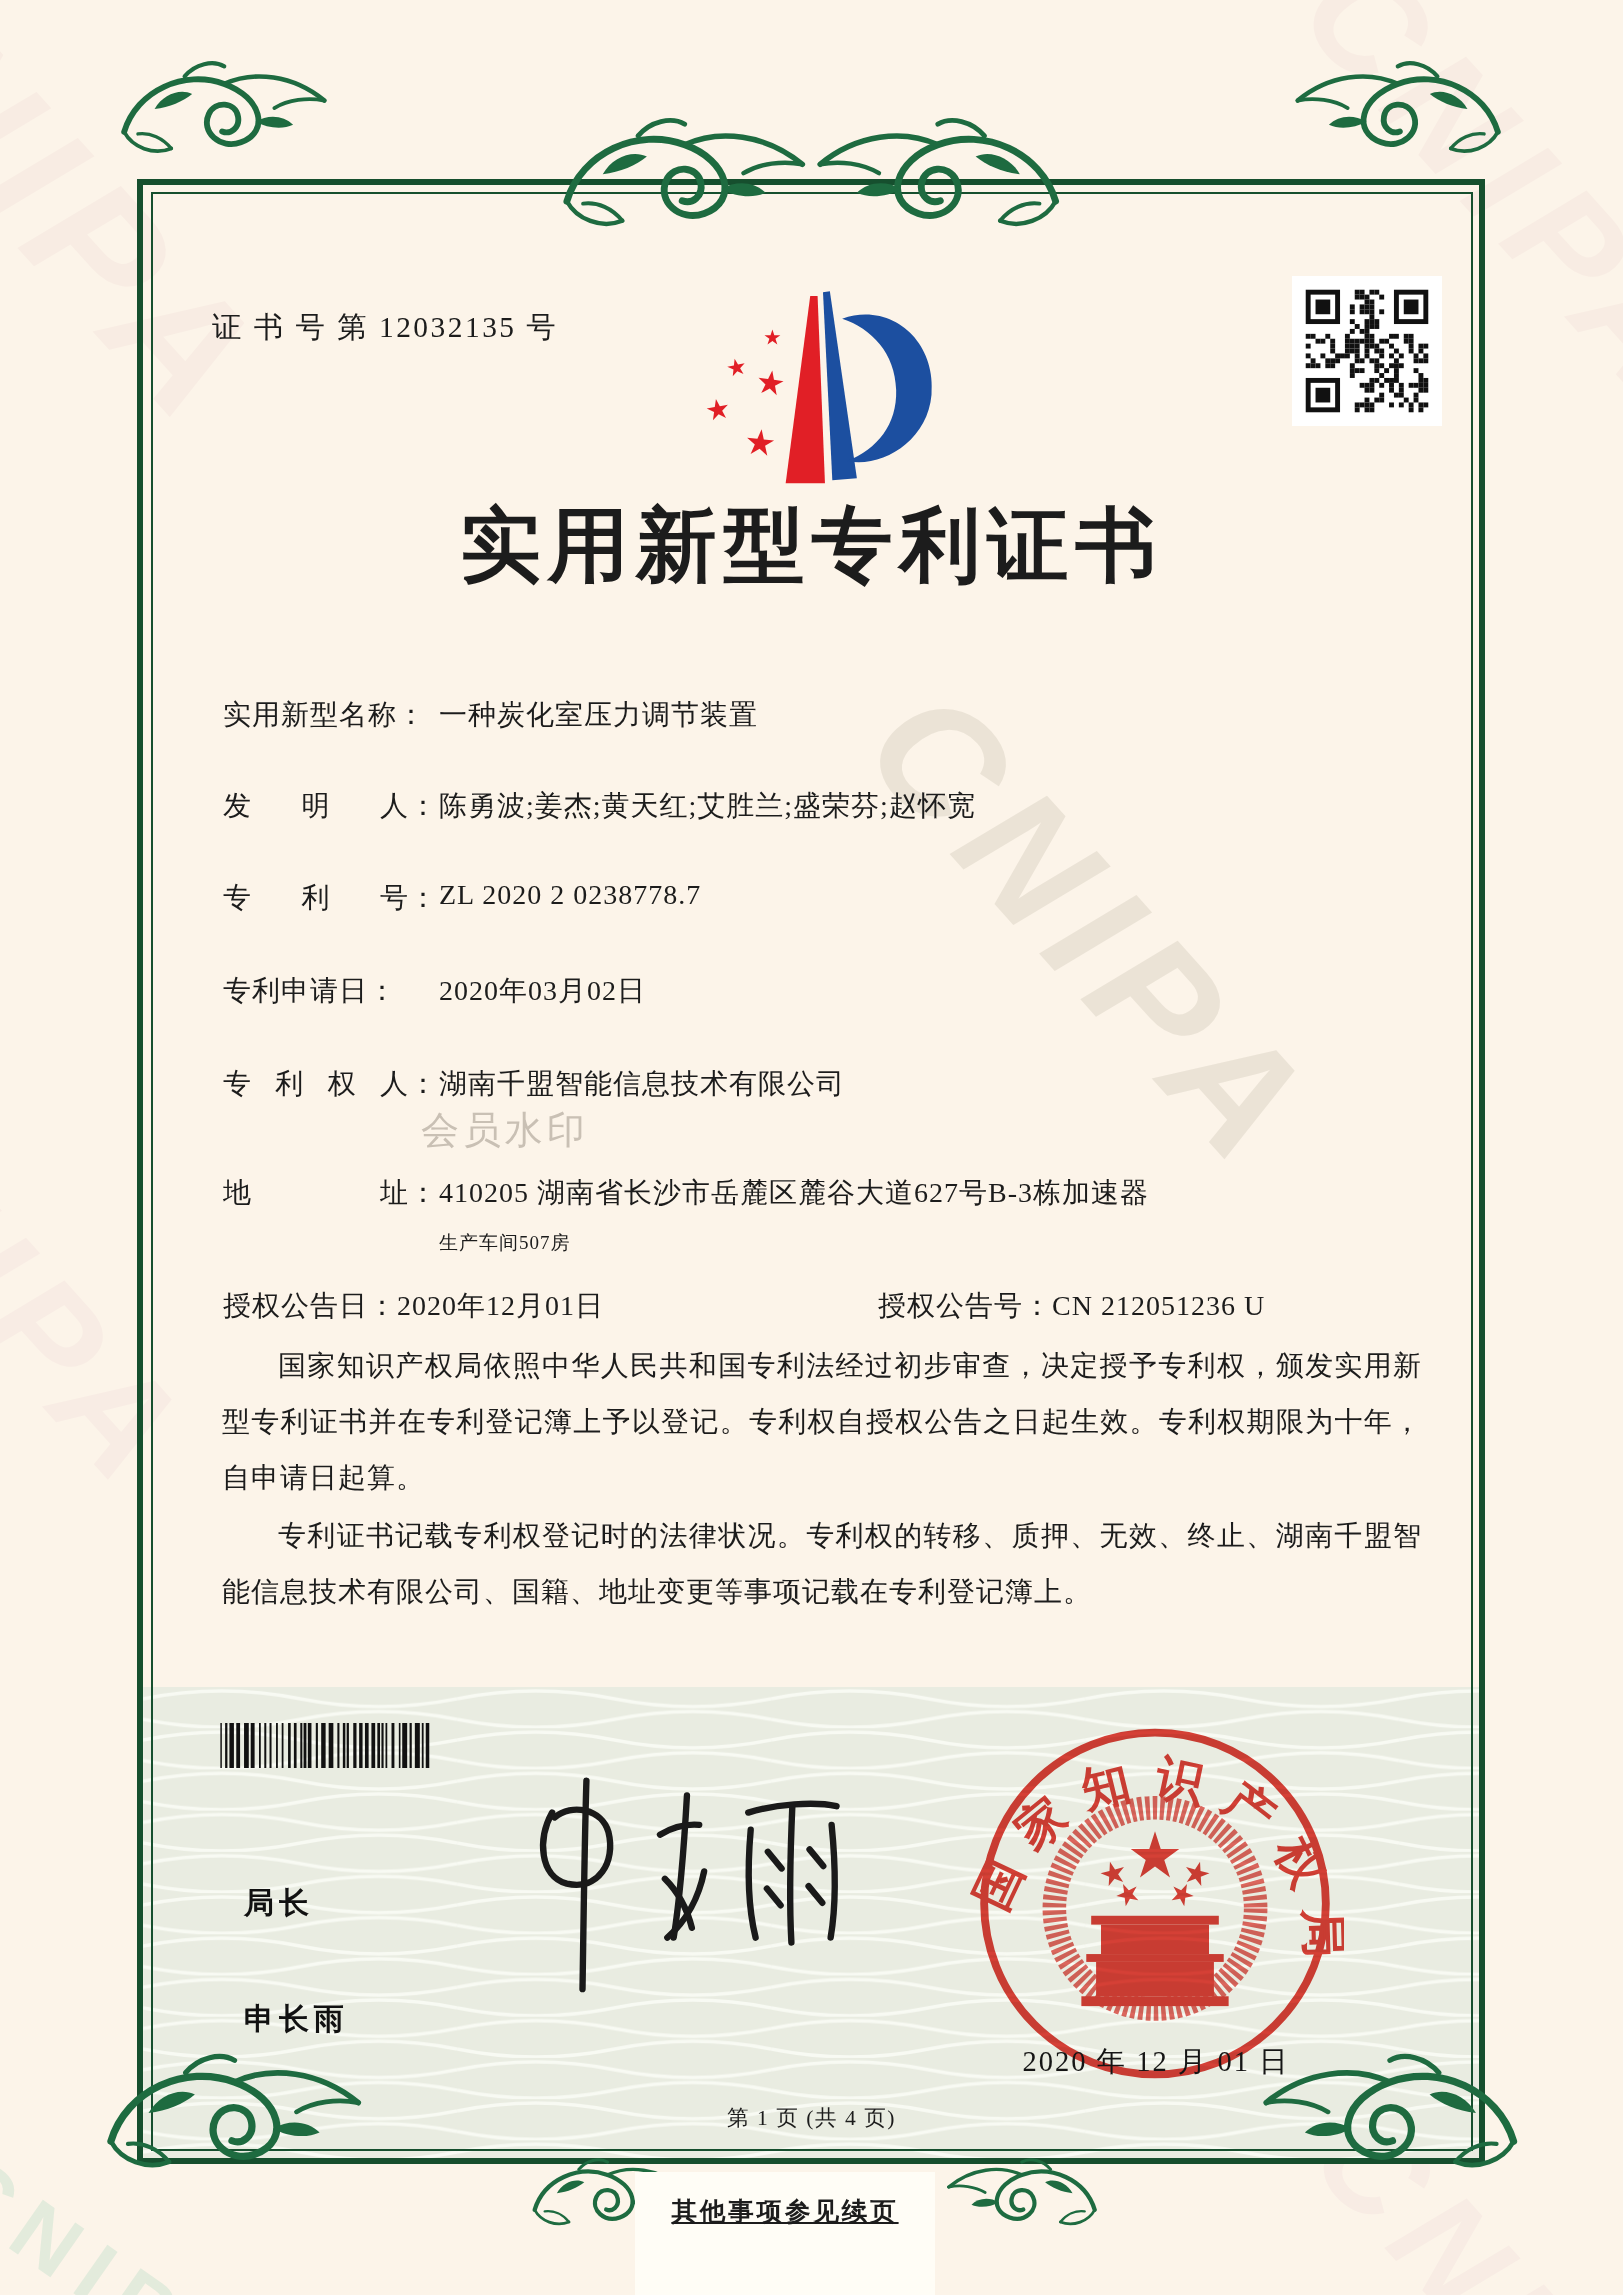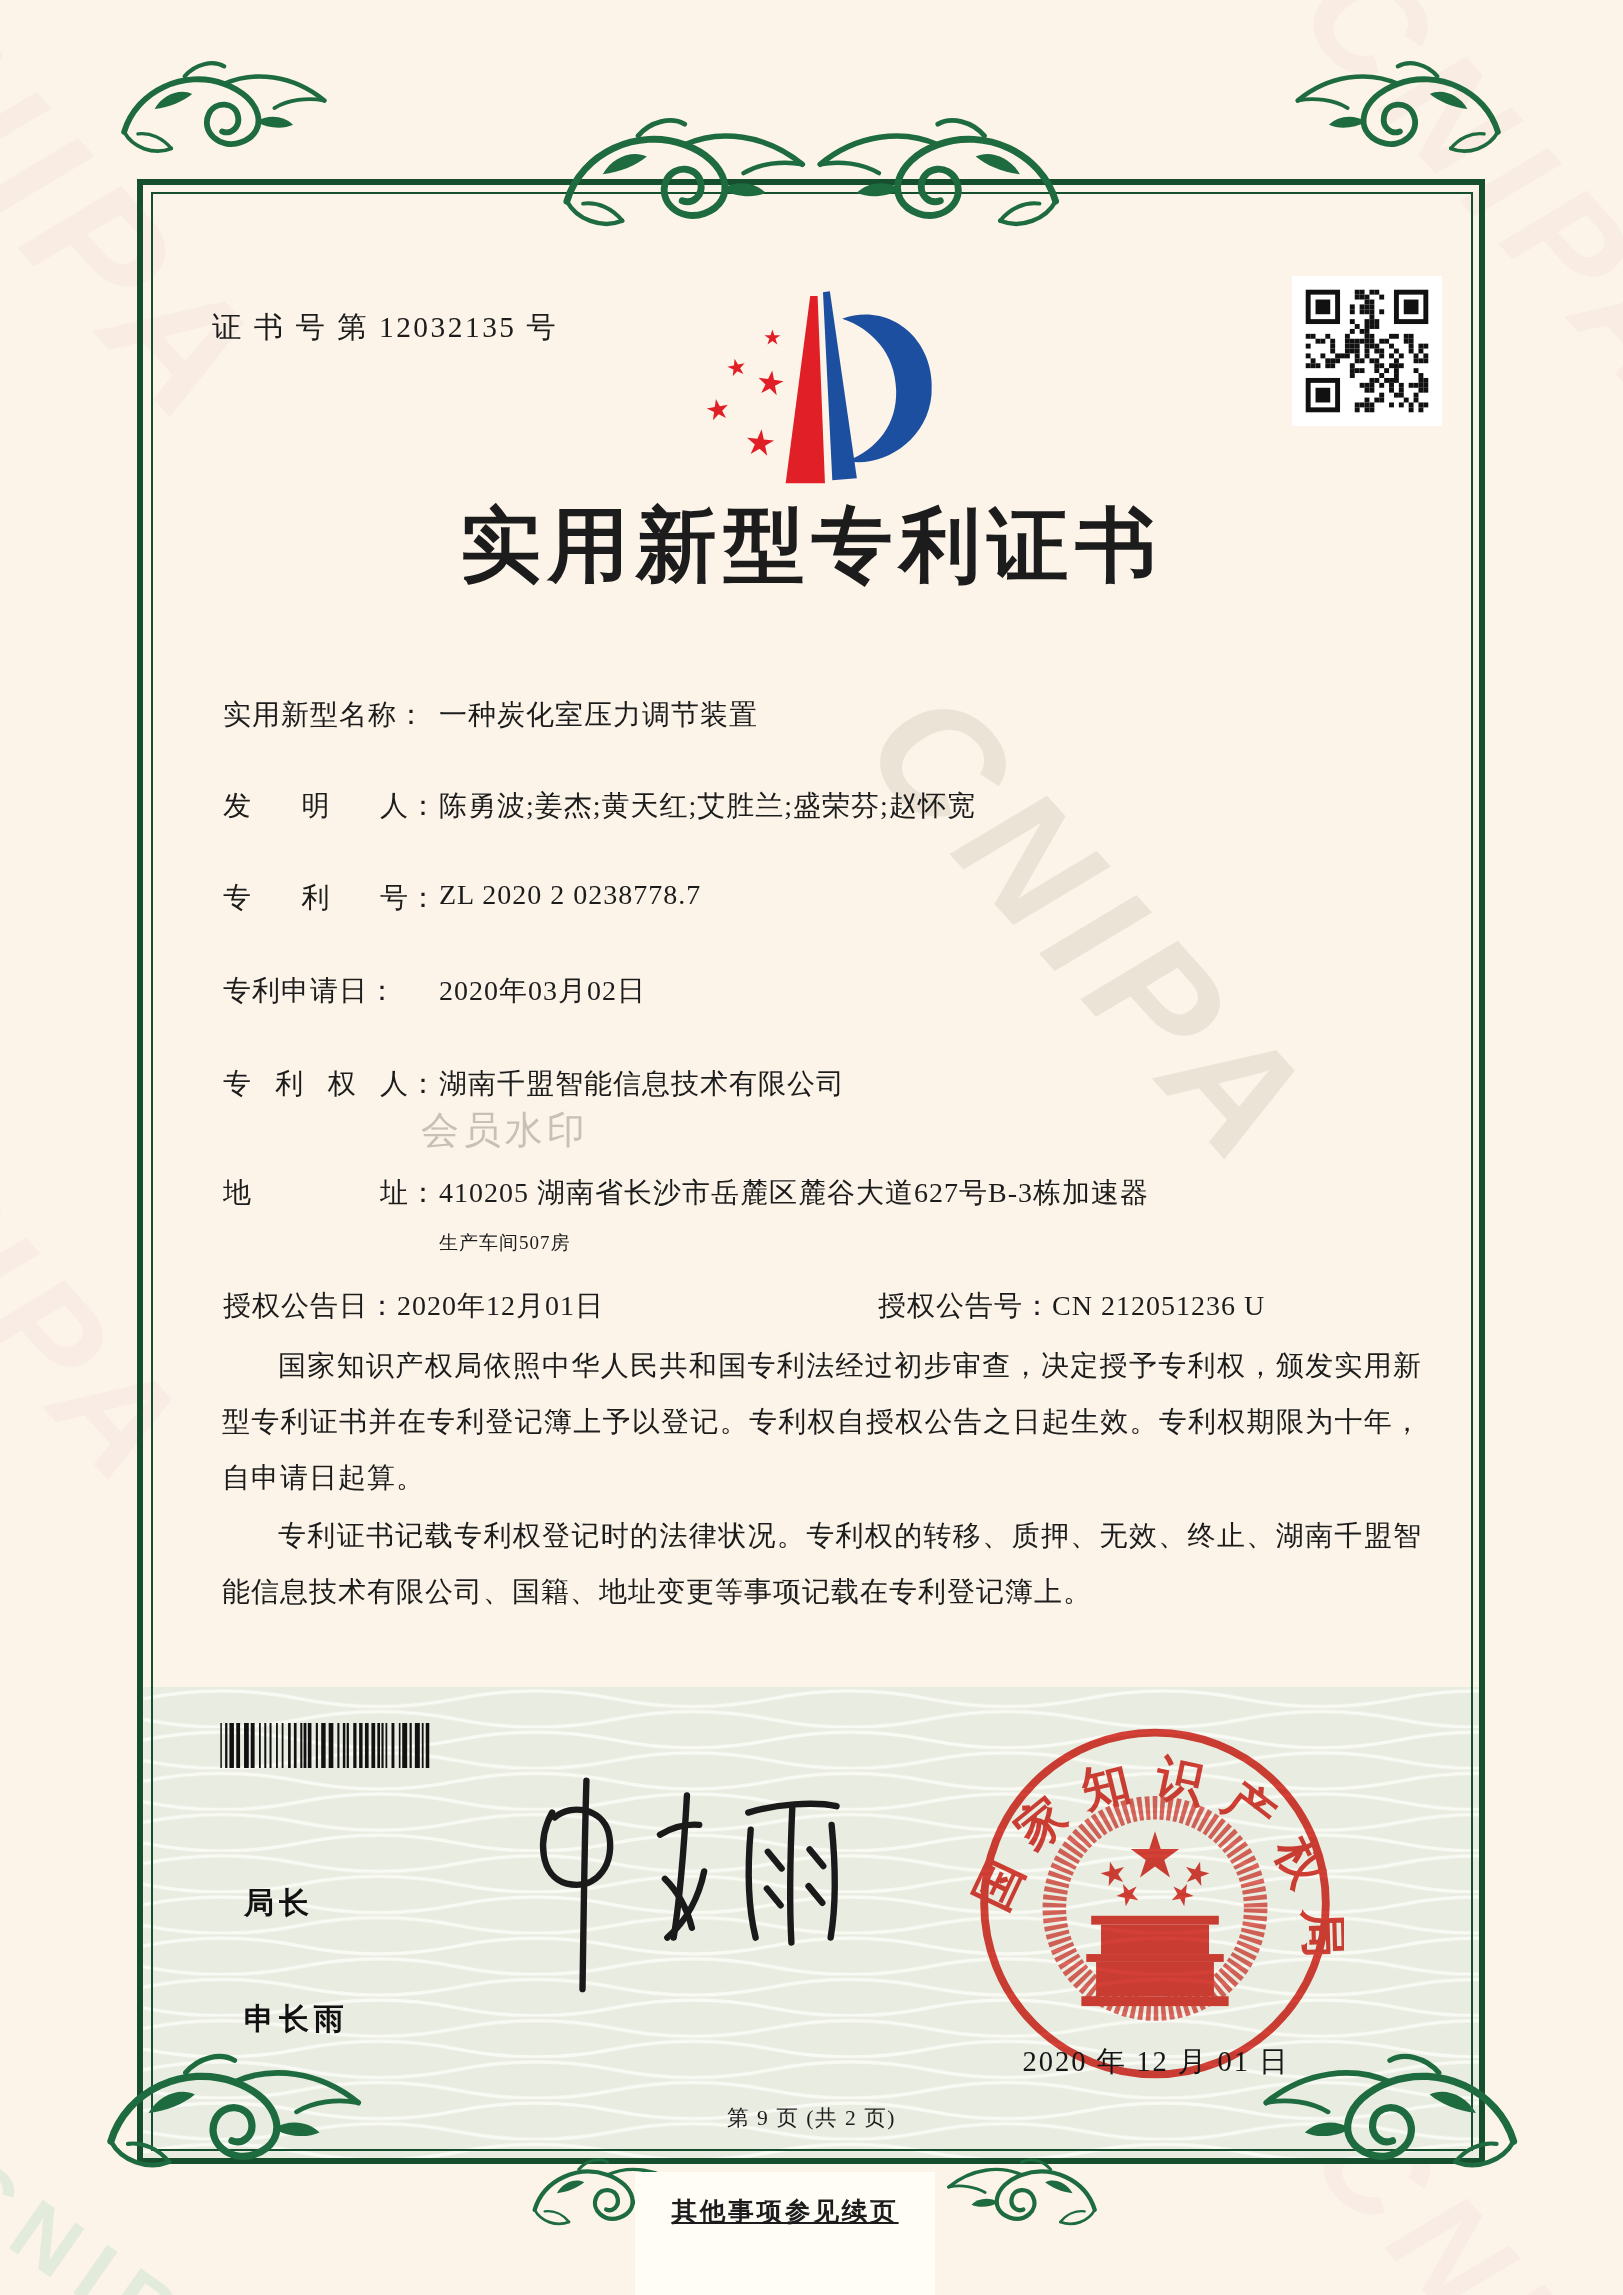--- a/index.html
+++ b/index.html
@@ -419,20 +419,20 @@
       </g>
       <path id="sealArc" d="M75,480 A310,310 0 1 1 695,480" fill="none"></path>
       <text font-size="98" letter-spacing="40" fill="#d6251b" font-weight="700" font-family="Liberation Serif, DejaVu Serif, serif">
         <textPath href="#sealArc" startOffset="7%">国家知识产权局</textPath>
       </text>
     </g>
   </svg>
 
   <div class="abs sealdate">2020 年 12 月 01 日</div>
 
-  <div class="abs pagenum">第 9 页 (共 2 页)</div>
+  <div class="abs pagenum">第 1 页 (共 4 页)</div>
 
   <div class="abs footbox">
     <div class="footnote">其他事项参见续页</div>
   </div>
 
 </div>
 
 
 </body></html>

